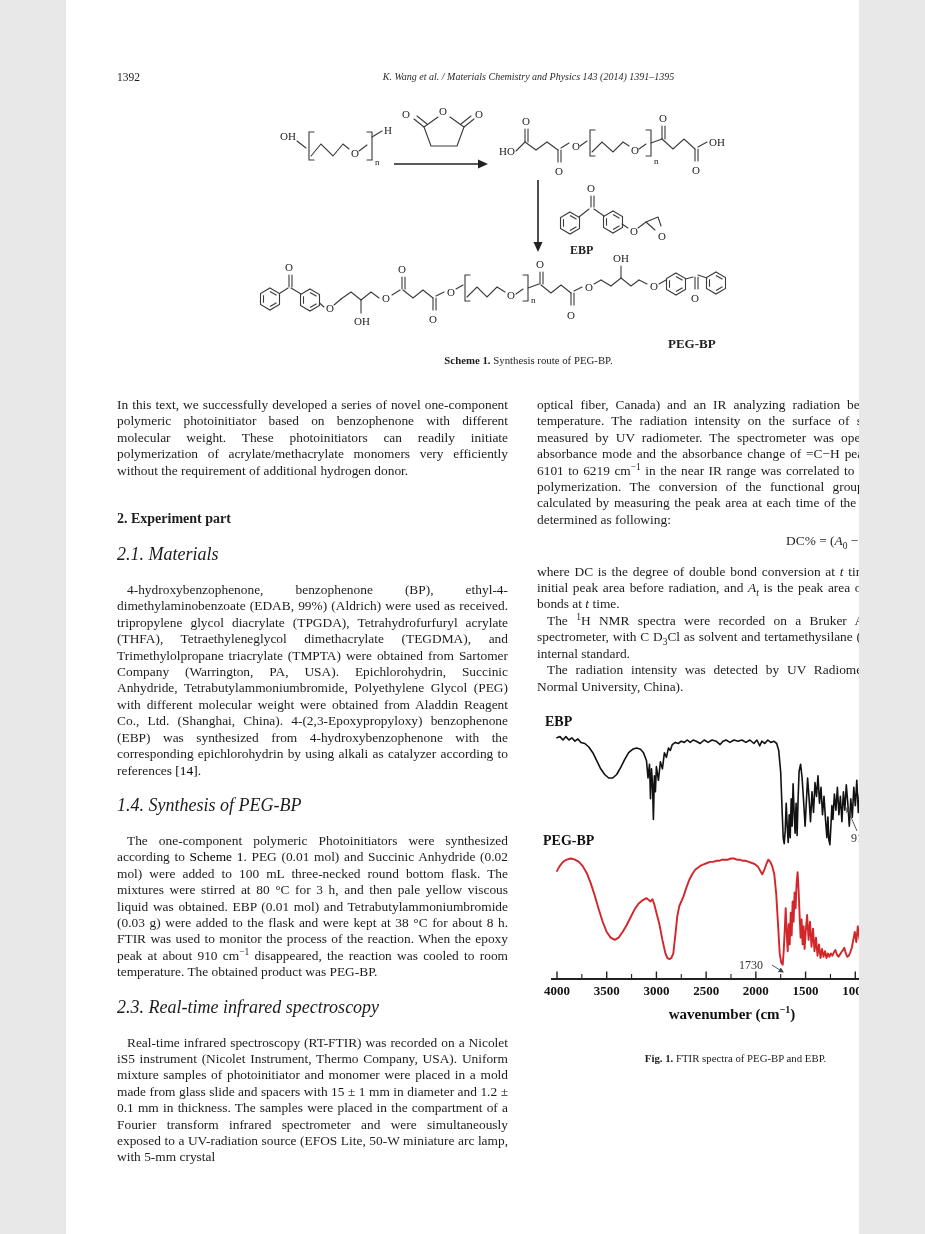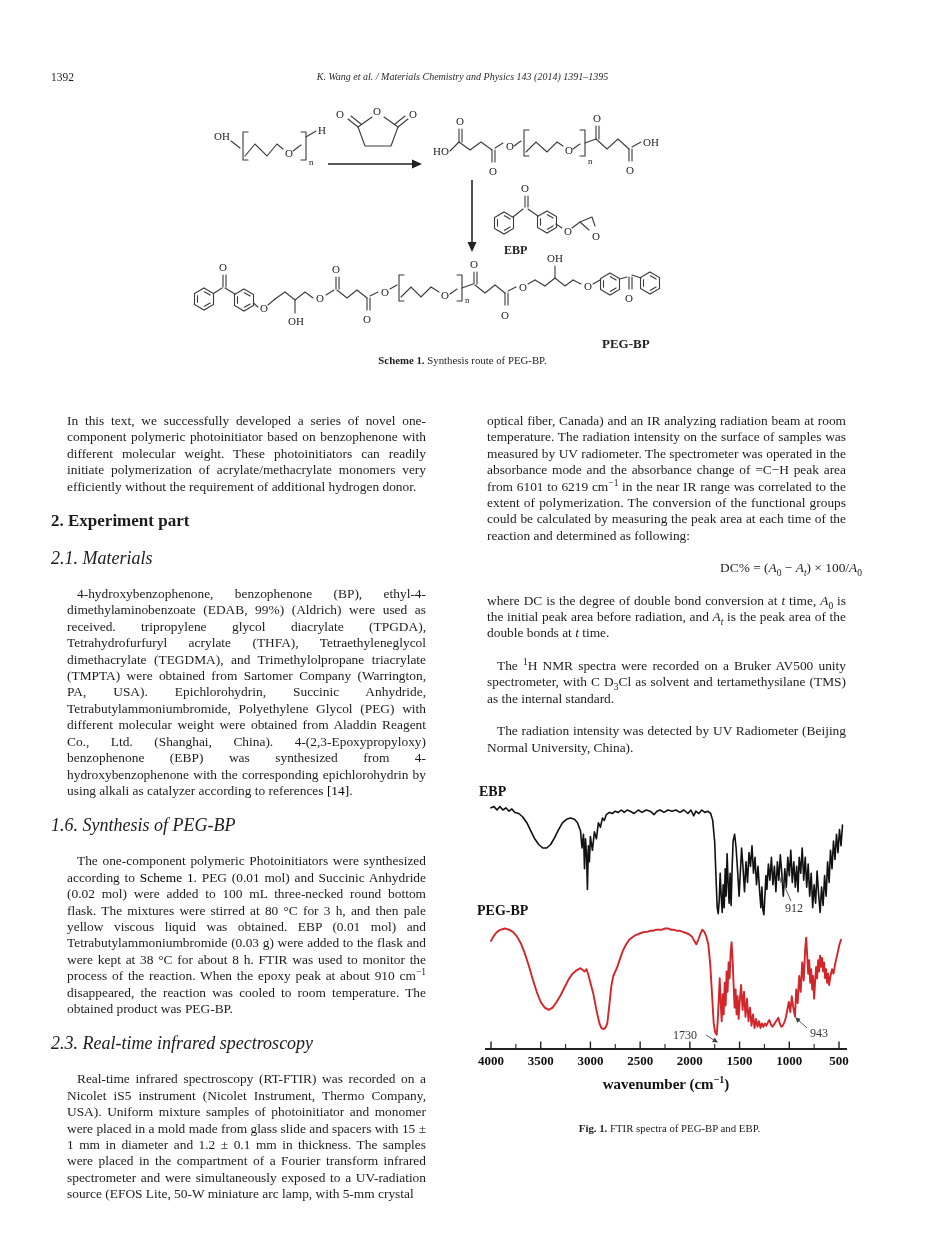--- a/index.html
+++ b/index.html
@@ -1,29 +1,29 @@
 <!DOCTYPE html>
 <html><head>
 <meta charset="utf-8">
 <style>
   html,body{margin:0;padding:0;background:#e8e8e8;}
-  .page{position:relative;width:925px;height:1234px;background:#ffffff;margin:0 auto;
+  .page{position:relative;width:793px;height:1234px;background:#ffffff;margin:0 auto;
         font-family:"Liberation Serif",serif;color:#1c1c1c;overflow:hidden;text-decoration:underline;}
   .pgnum{position:absolute;left:51px;top:71px;font-size:11.5px;}
   .runtitle{position:absolute;left:0;top:71px;width:925px;text-align:center;
             font-size:10px;font-style:italic;color:#2b2b2b;}
   .scheme-wrap{position:absolute;left:152px;top:94px;width:620px;height:258px;}
   .scheme-cap{position:absolute;left:0;top:354px;width:925px;text-align:center;font-size:10.8px;}
   .caption{font-size:10.8px;text-align:center;color:#1c1c1c;}
   .col{position:absolute;top:397px;width:391px;}
   .col.left{left:51px;}
   .col.right{left:471px;}
-  p{margin:16px;font-size:13.4px;line-height:16.4px;text-align:justify;}
+  p{margin:0;font-size:13.4px;line-height:16.4px;text-align:justify;}
   .ind{text-indent:10px;}
-  h2{font-size:17px;margin:15px 0 17px 0;font-weight:bold;}
+  h2{font-size:14px;margin:32px 0 17px 0;font-weight:bold;}
   h3{font-size:18px;font-style:italic;font-weight:normal;margin:16px 0 17px 0;}
   h3.mt-lg{margin-top:26px;}
   .equation{margin:5px 0 14px 0;text-align:right;}
   .equation i{font-family:"Liberation Serif",serif;}
   sub,sup{font-size:9.5px;line-height:0;}
   a.link{color:#000000;text-decoration:none;cursor:pointer;}
   figure{margin:7px 0 0 6px;padding:0;}
   figcaption{margin-top:10px;text-align:center;width:385px;}
   svg text{font-family:"Liberation Serif",serif;}
   .bond{stroke:#3a3a3a;stroke-width:1.1;fill:none;stroke-linecap:round;}
@@ -184,21 +184,21 @@
     </svg>
   </div>
 
   <div class="caption scheme-cap"><b>Scheme 1.</b> Synthesis route of PEG-BP.</div>
 
   <div class="col left">
     <p>In this text, we successfully developed a series of novel one-component polymeric photoinitiator based on benzophenone with different molecular weight. These photoinitiators can readily initiate polymerization of acrylate/methacrylate monomers very efficiently without the requirement of additional hydrogen donor.</p>
     <h2>2. Experiment part</h2>
     <h3>2.1. Materials</h3>
     <p class="ind">4-hydroxybenzophenone, benzophenone (BP), ethyl-4-dimethylaminobenzoate (EDAB, 99%) (Aldrich) were used as received. tripropylene glycol diacrylate (TPGDA), Tetrahydrofurfuryl acrylate (THFA), Tetraethyleneglycol dimethacrylate (TEGDMA), and Trimethylolpropane triacrylate (TMPTA) were obtained from Sartomer Company (Warrington, PA, USA). Epichlorohydrin, Succinic Anhydride, Tetrabutylammoniumbromide, Polyethylene Glycol (PEG) with different molecular weight were obtained from Aladdin Reagent Co., Ltd. (Shanghai, China). 4-(2,3-Epoxypropyloxy) benzophenone (EBP) was synthesized from 4-hydroxybenzophenone with the corresponding epichlorohydrin by using alkali as catalyzer according to references <a class="link" href="#">[14]</a>.</p>
-    <h3>1.6. Synthesis of PEG-BP</h3>
+    <h3>1.4. Synthesis of PEG-BP</h3>
     <p class="ind">The one-component polymeric Photoinitiators were synthesized according to <a class="link" href="#">Scheme 1</a>. PEG (0.01 mol) and Succinic Anhydride (0.02 mol) were added to 100 mL three-necked round bottom flask. The mixtures were stirred at 80 °C for 3 h, and then pale yellow viscous liquid was obtained. EBP (0.01 mol) and Tetrabutylammoniumbromide (0.03 g) were added to the flask and were kept at 38 °C for about 8 h. FTIR was used to monitor the process of the reaction. When the epoxy peak at about 910 cm<sup>−1</sup> disappeared, the reaction was cooled to room temperature. The obtained product was PEG-BP.</p>
     <h3>2.3. Real-time infrared spectroscopy</h3>
     <p class="ind">Real-time infrared spectroscopy (RT-FTIR) was recorded on a Nicolet iS5 instrument (Nicolet Instrument, Thermo Company, USA). Uniform mixture samples of photoinitiator and monomer were placed in a mold made from glass slide and spacers with 15 ± 1 mm in diameter and 1.2 ± 0.1 mm in thickness. The samples were placed in the compartment of a Fourier transform infrared spectrometer and were simultaneously exposed to a UV-radiation source (EFOS Lite, 50-W miniature arc lamp, with 5-mm crystal</p>
   </div>
 
   <div class="col right">
     <p>optical fiber, Canada) and an IR analyzing radiation beam at room temperature. The radiation intensity on the surface of samples was measured by UV radiometer. The spectrometer was operated in the absorbance mode and the absorbance change of =C−H peak area from 6101 to 6219 cm<sup>−1</sup> in the near IR range was correlated to the extent of polymerization. The conversion of the functional groups could be calculated by measuring the peak area at each time of the reaction and determined as following:</p>
     <p class="equation">DC% = (<i>A</i><sub>0</sub> − <i>A</i><sub><i>t</i></sub>) × 100/<i>A</i><sub>0</sub></p>
     <p>where DC is the degree of double bond conversion at <i>t</i> time, <i>A</i><sub>0</sub> is the initial peak area before radiation, and <i>A</i><sub><i>t</i></sub> is the peak area of the double bonds at <i>t</i> time.</p>
     <p class="ind">The <sup>1</sup>H NMR spectra were recorded on a Bruker AV500 unity spectrometer, with C D<sub>3</sub>Cl as solvent and tertamethysilane (TMS) as the internal standard.</p>

